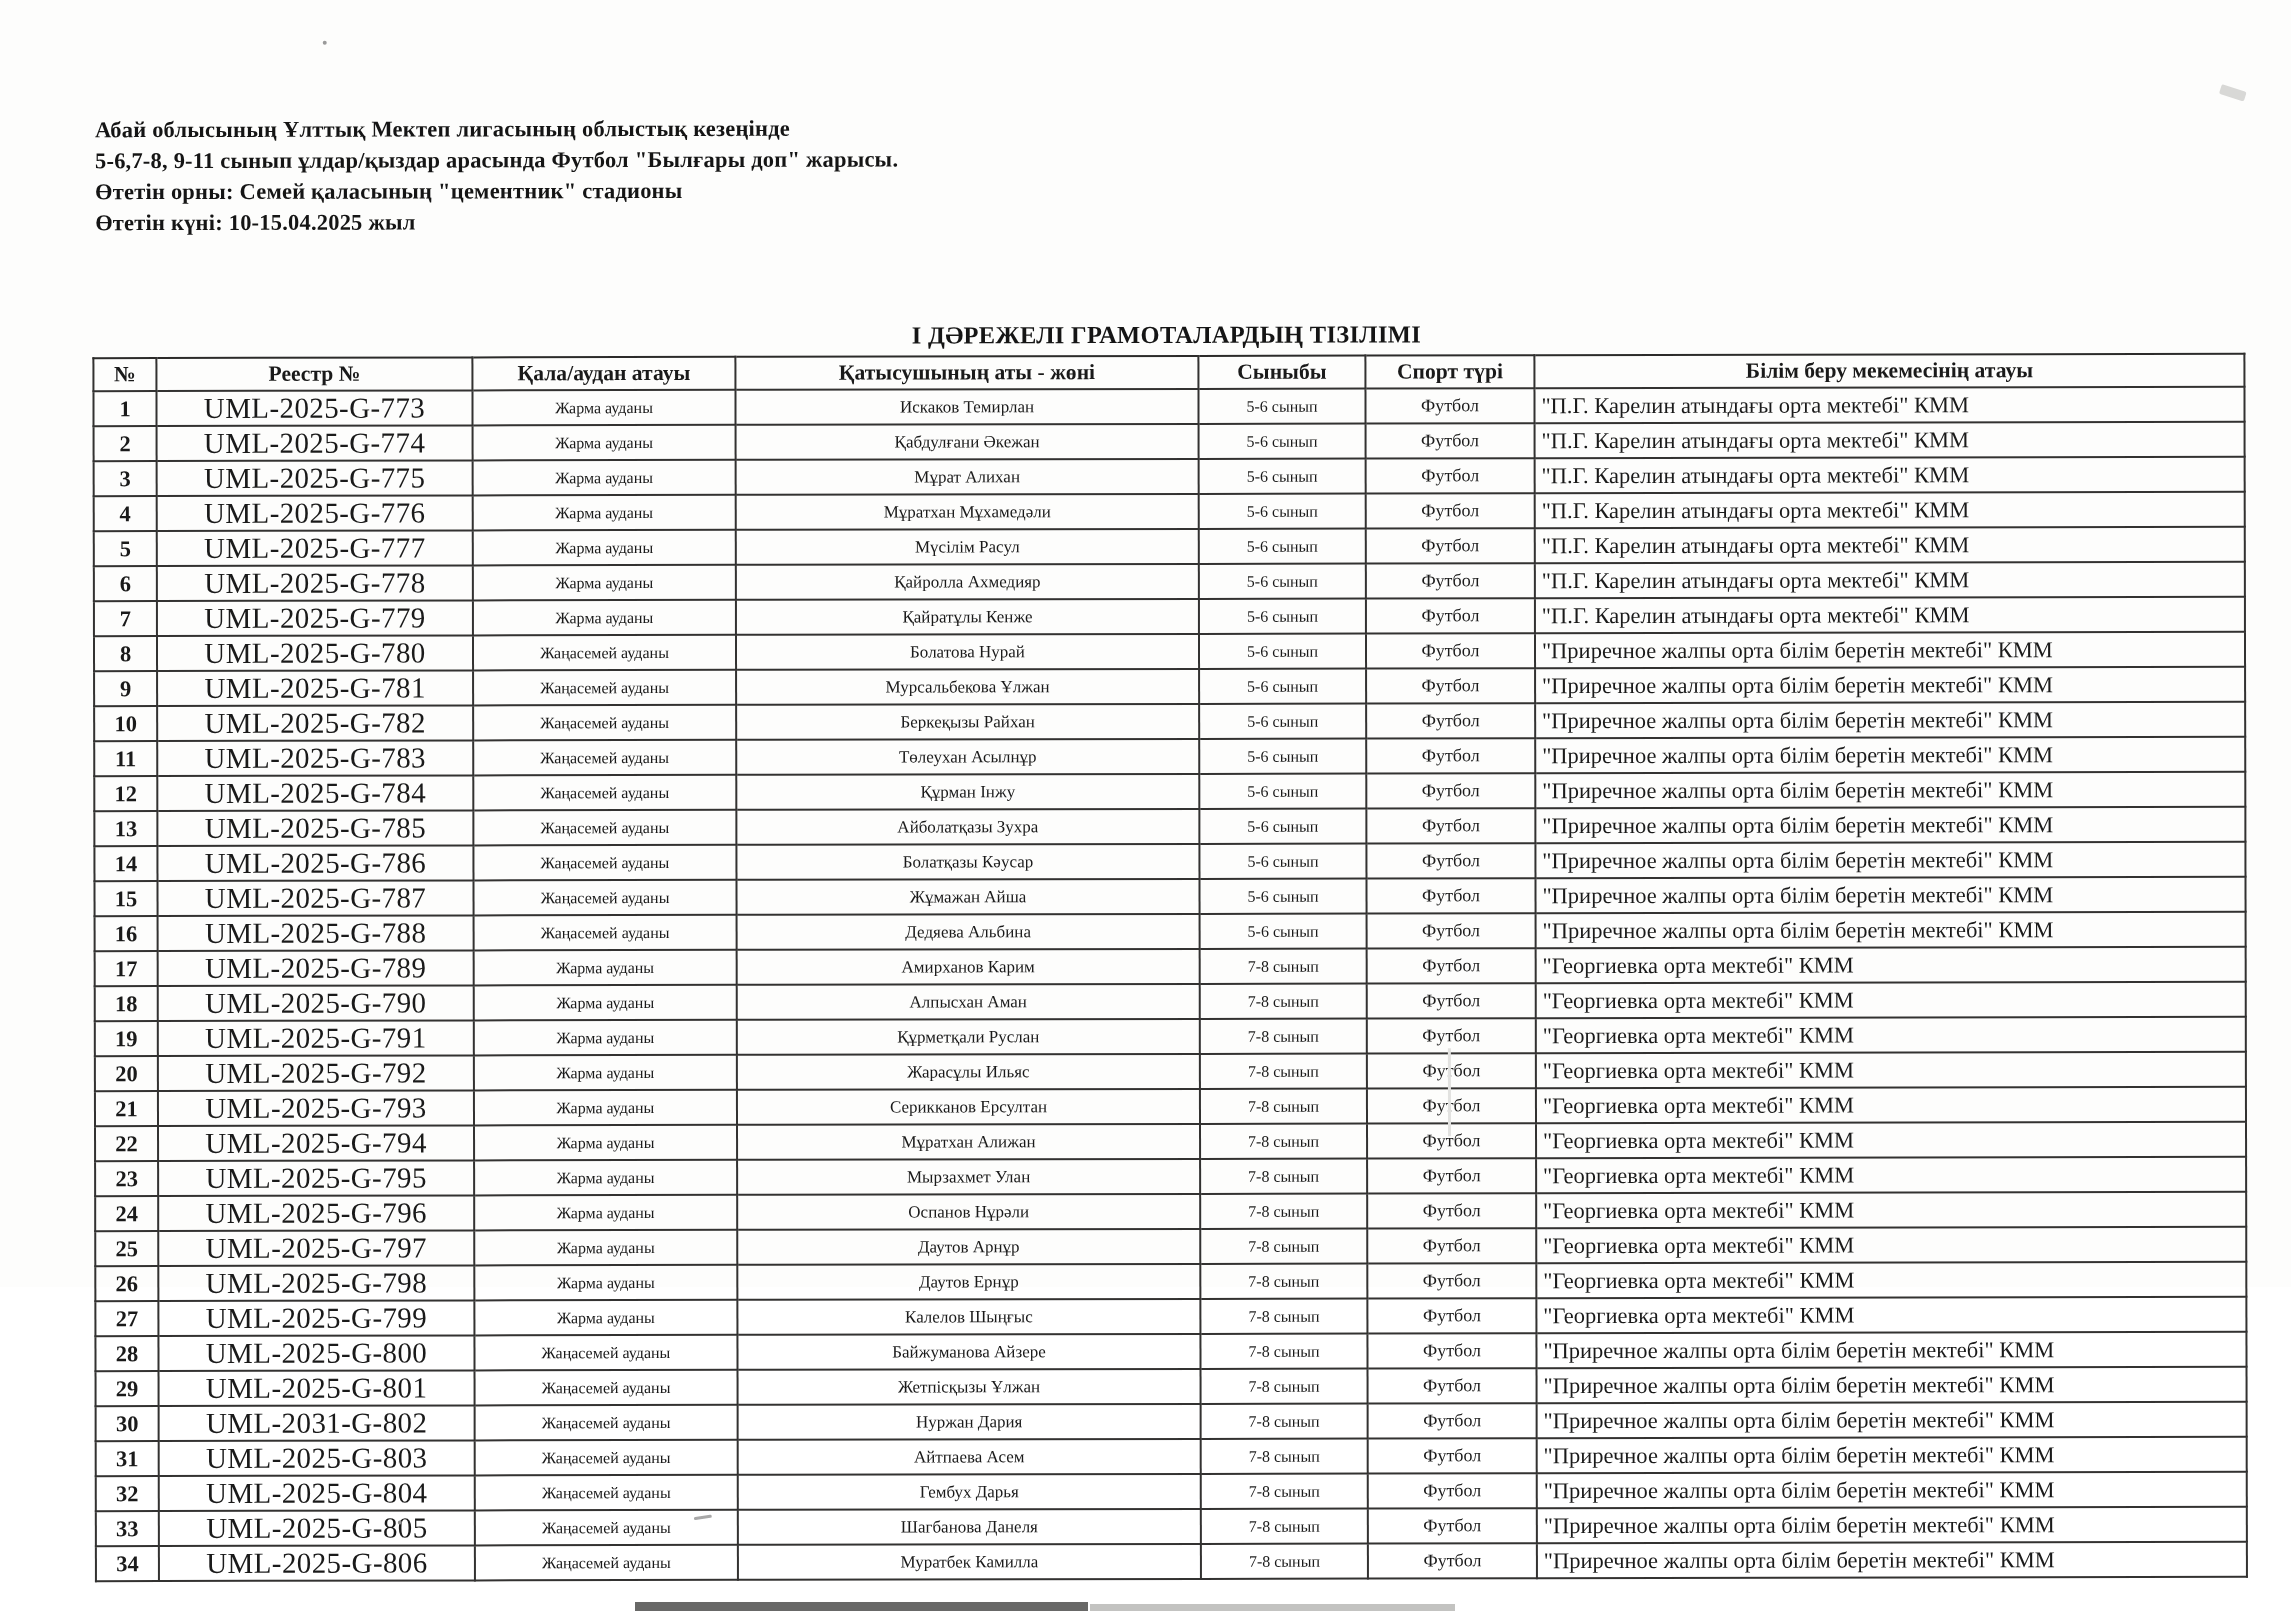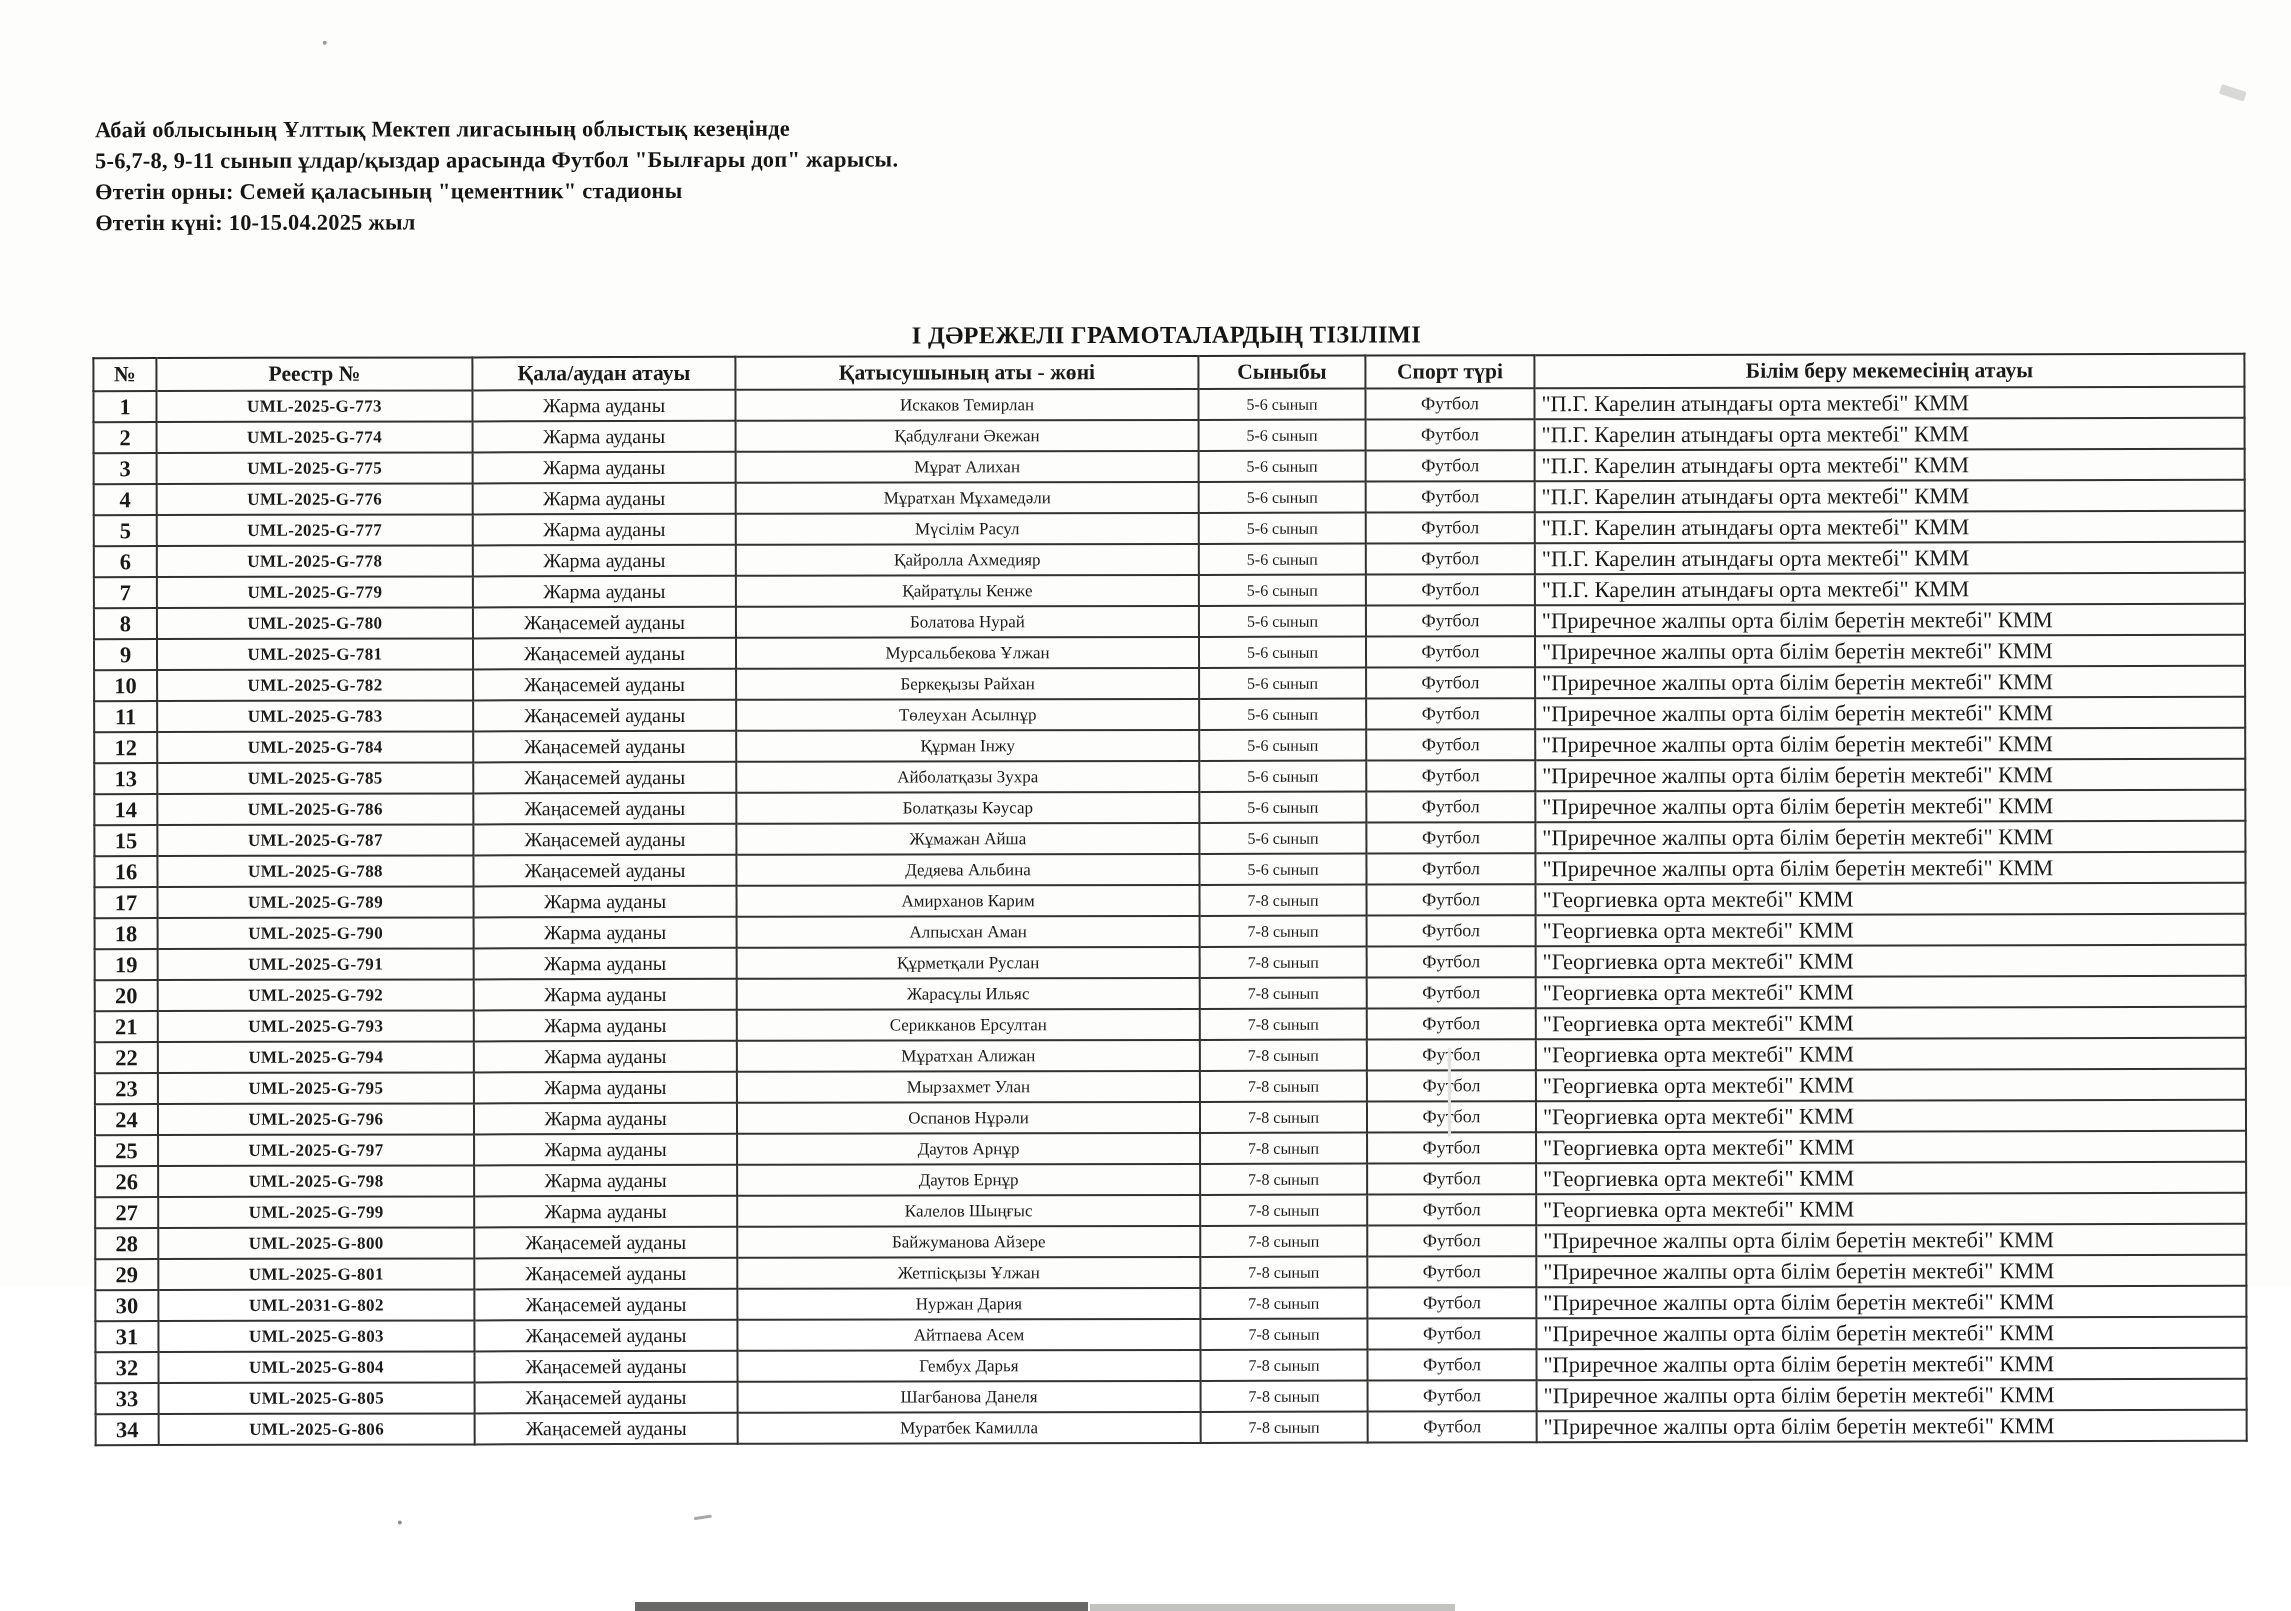--- a/index.html
+++ b/index.html
@@ -51,22 +51,22 @@
     border-top:2.9px solid #2c2b2a;
     background:#fdfdfc;
   }
   tbody td {
     height:29px;
     font-size:22.5px;
     text-align:center;
     font-weight:normal;
   }
   tbody td.c0 { font-weight:bold; font-size:22.5px; }
-  tbody td.c1 { font-weight:bold; font-size:17px; letter-spacing:0.4px; }
-  tbody td.c2 { font-size:20px; }
+  tbody td.c1 { font-weight:normal; font-size:29px; letter-spacing:0.4px; }
+  tbody td.c2 { font-size:16px; }
   tbody td.c3 { font-size:17px; }
   tbody td.c4 { font-size:16px; }
   tbody td.c5 { font-size:18px; }
   tbody td.c6 { text-align:left; padding-left:5.9px; font-size:22.5px; }
   col.w0 { width:63px; }
   col.w1 { width:316px; }
   col.w2 { width:263px; }
   col.w3 { width:463px; }
   col.w4 { width:167px; }
   col.w5 { width:169px; }

